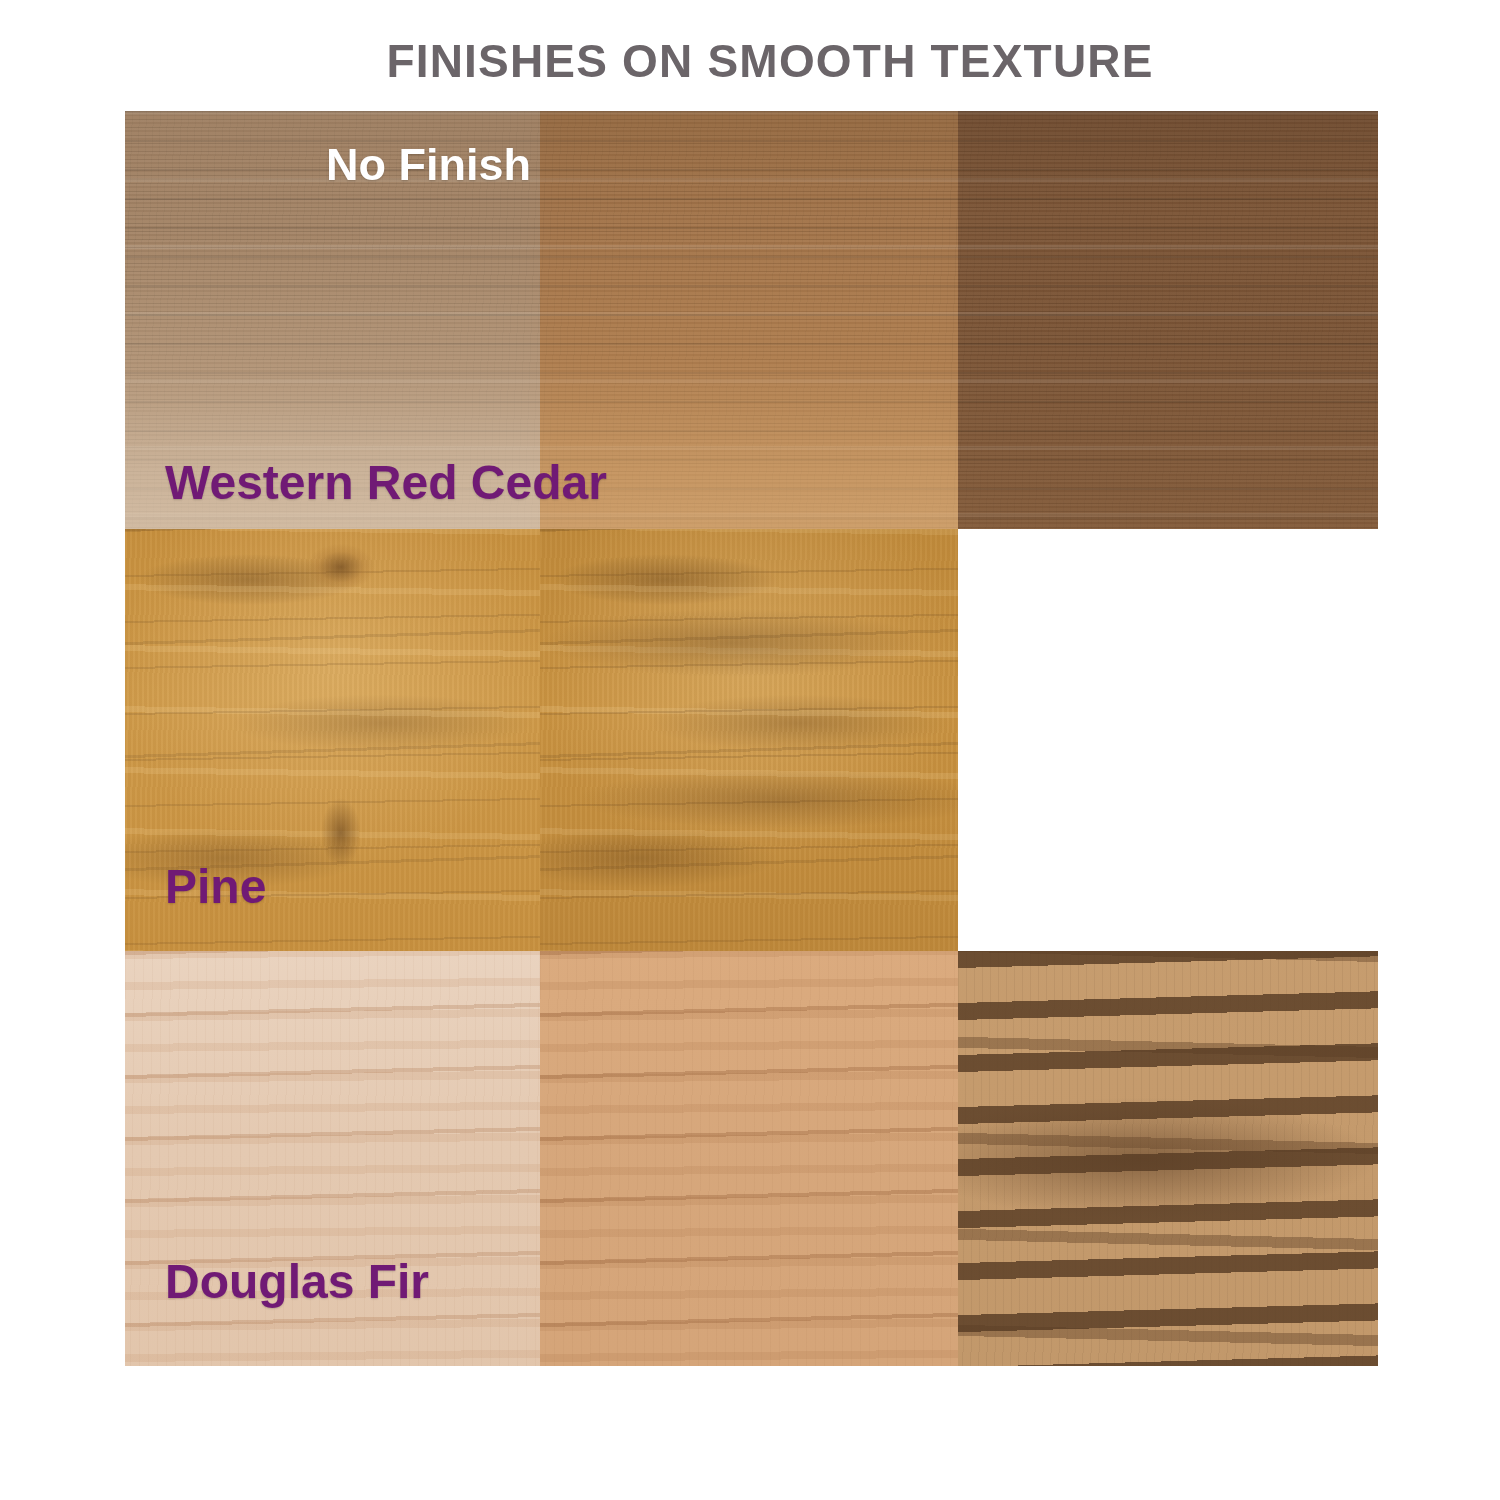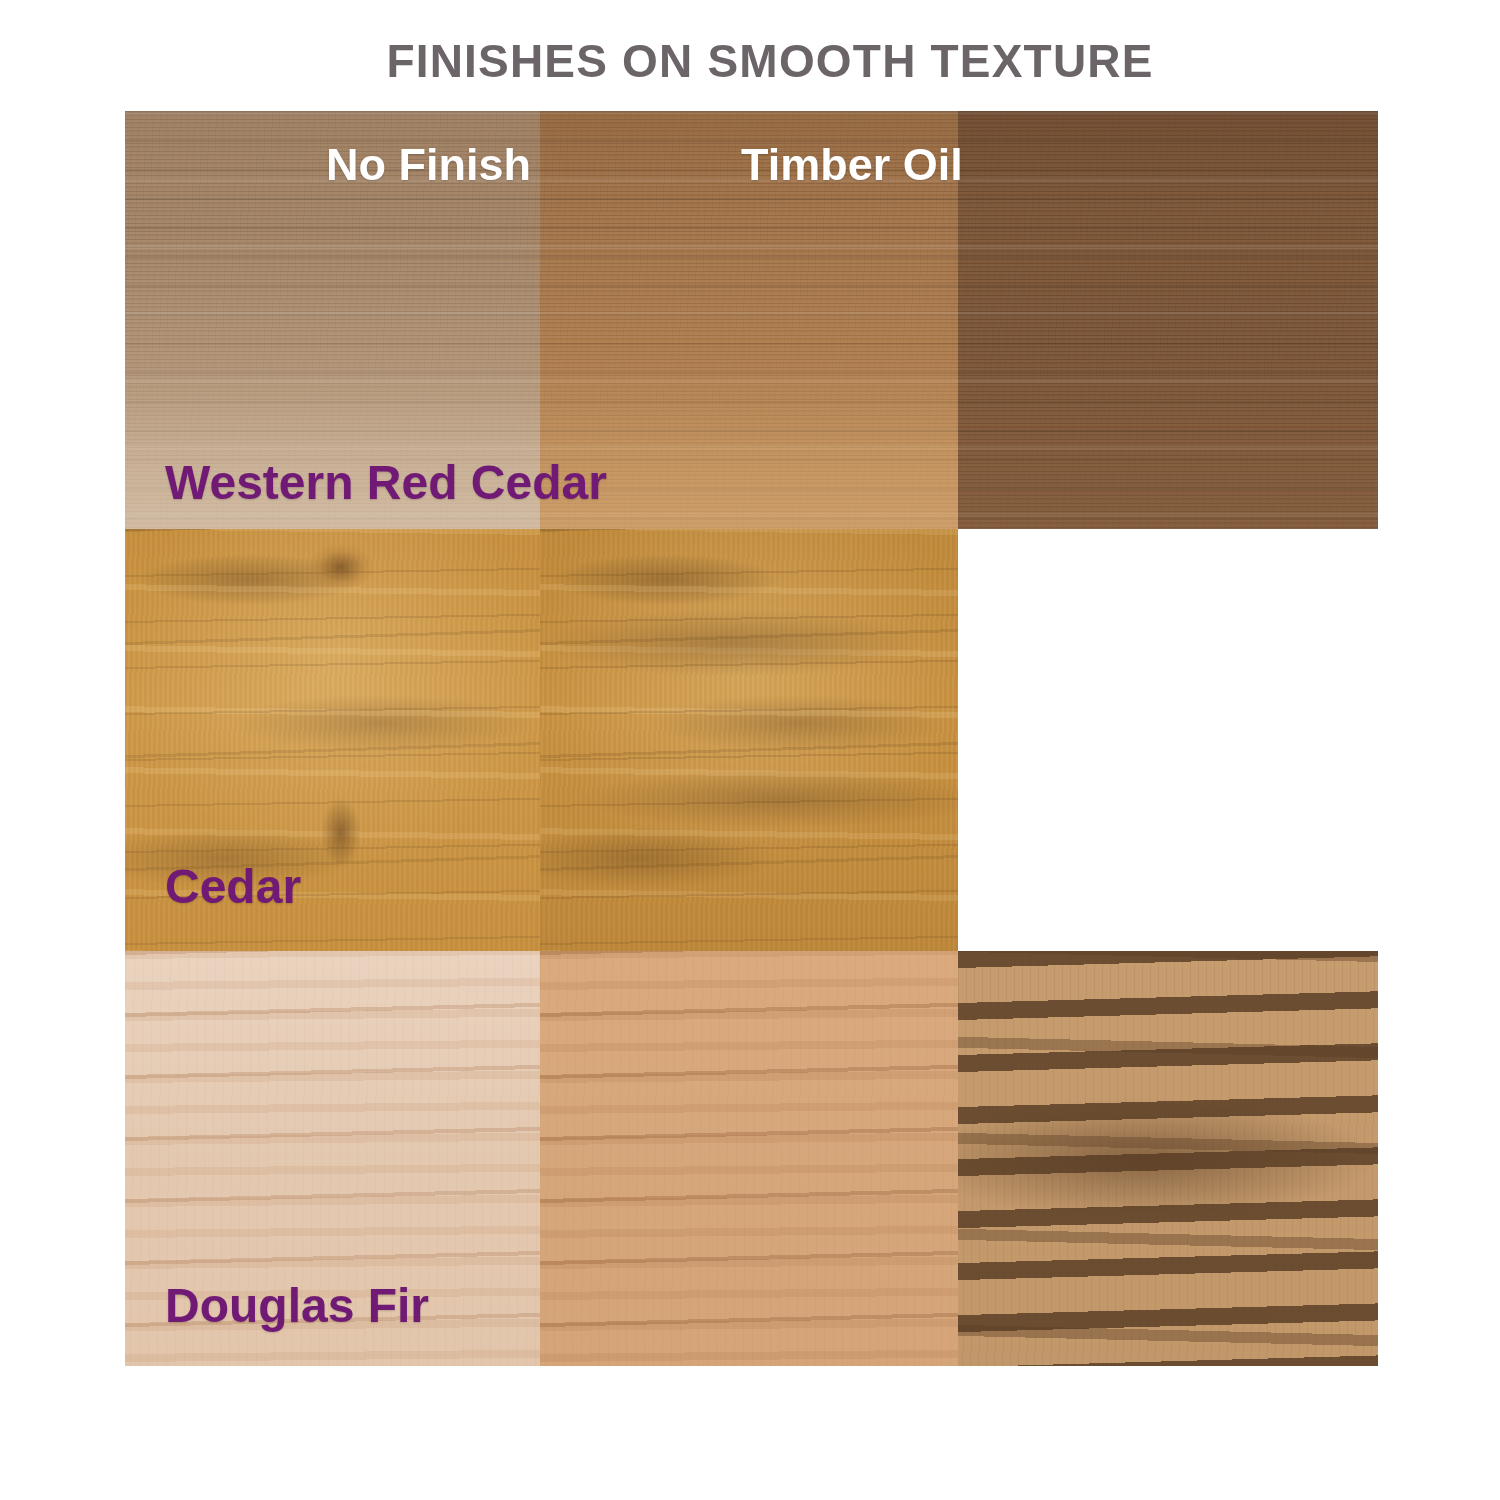--- a/index.html
+++ b/index.html
@@ -197,21 +197,21 @@
     left:40px;
     font-size:48px;
     font-weight:700;
     color:#701a75;
     white-space:nowrap;
     z-index:5;
     text-shadow:0 1px 2px rgba(0,0,0,.18);
   }
   #row-label-western-red-cedar{ top:344px; }
   #row-label-teak{ top:748px; }
-  #row-label-douglas-fir{ top:1143px;margin-top:24px; }
+  #row-label-douglas-fir{ top:1143px; }
 </style>
 </head>
 <body>
 
 <div id="chart-title">FINISHES ON SMOOTH TEXTURE</div>
 
 <div id="swatch-grid">
 
   <div class="cell r0 c0 cedar-none cedar-grain"></div>
   <div class="cell r0 c1 cedar-oil cedar-grain"></div>
@@ -219,19 +219,18 @@
 
   <div class="cell r1 c0 teak-base teak-grain teak-none"></div>
   <div class="cell r1 c1 teak-base teak-grain teak-oil"></div>
   <div class="cell r1 c2"></div>
 
   <div class="cell r2 c0 fir-none"></div>
   <div class="cell r2 c1 fir-oil"></div>
   <div class="cell r2 c2 fir-tar"></div>
 
   <div class="col-label" id="col-label-no-finish">No Finish</div>
-  <div class="col-label" id="col-label-timber-oil">Timber Oil</div>
 
   <div class="row-label" id="row-label-western-red-cedar">Western Red Cedar</div>
-  <div class="row-label" id="row-label-teak">Cedar</div>
+  <div class="row-label" id="row-label-teak">Pine</div>
   <div class="row-label" id="row-label-douglas-fir">Douglas Fir</div>
 
 </div>
 
 </body></html>

